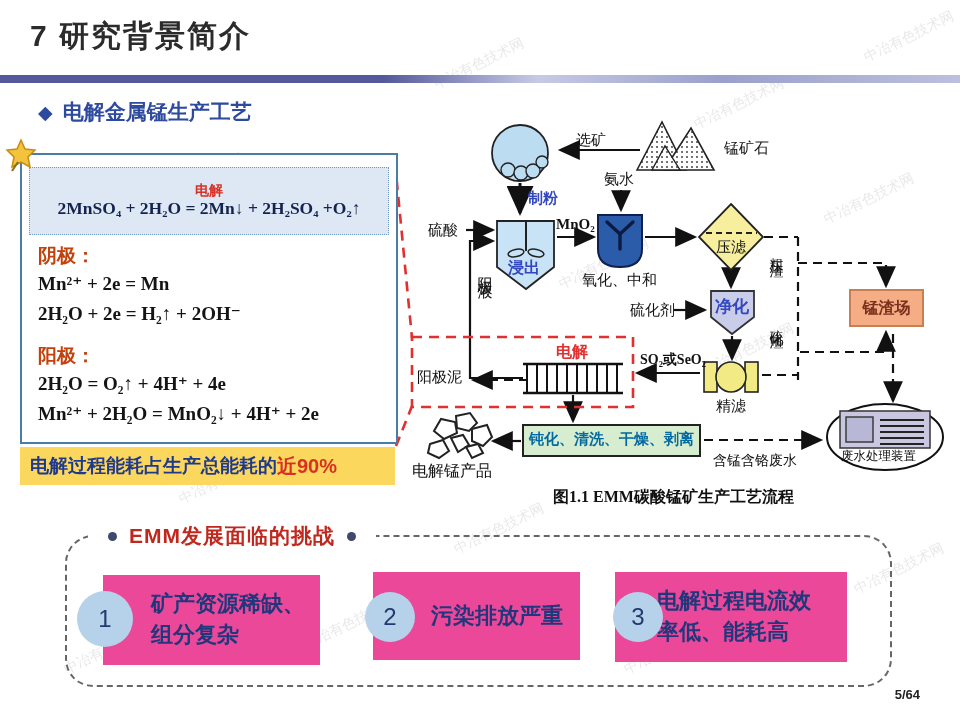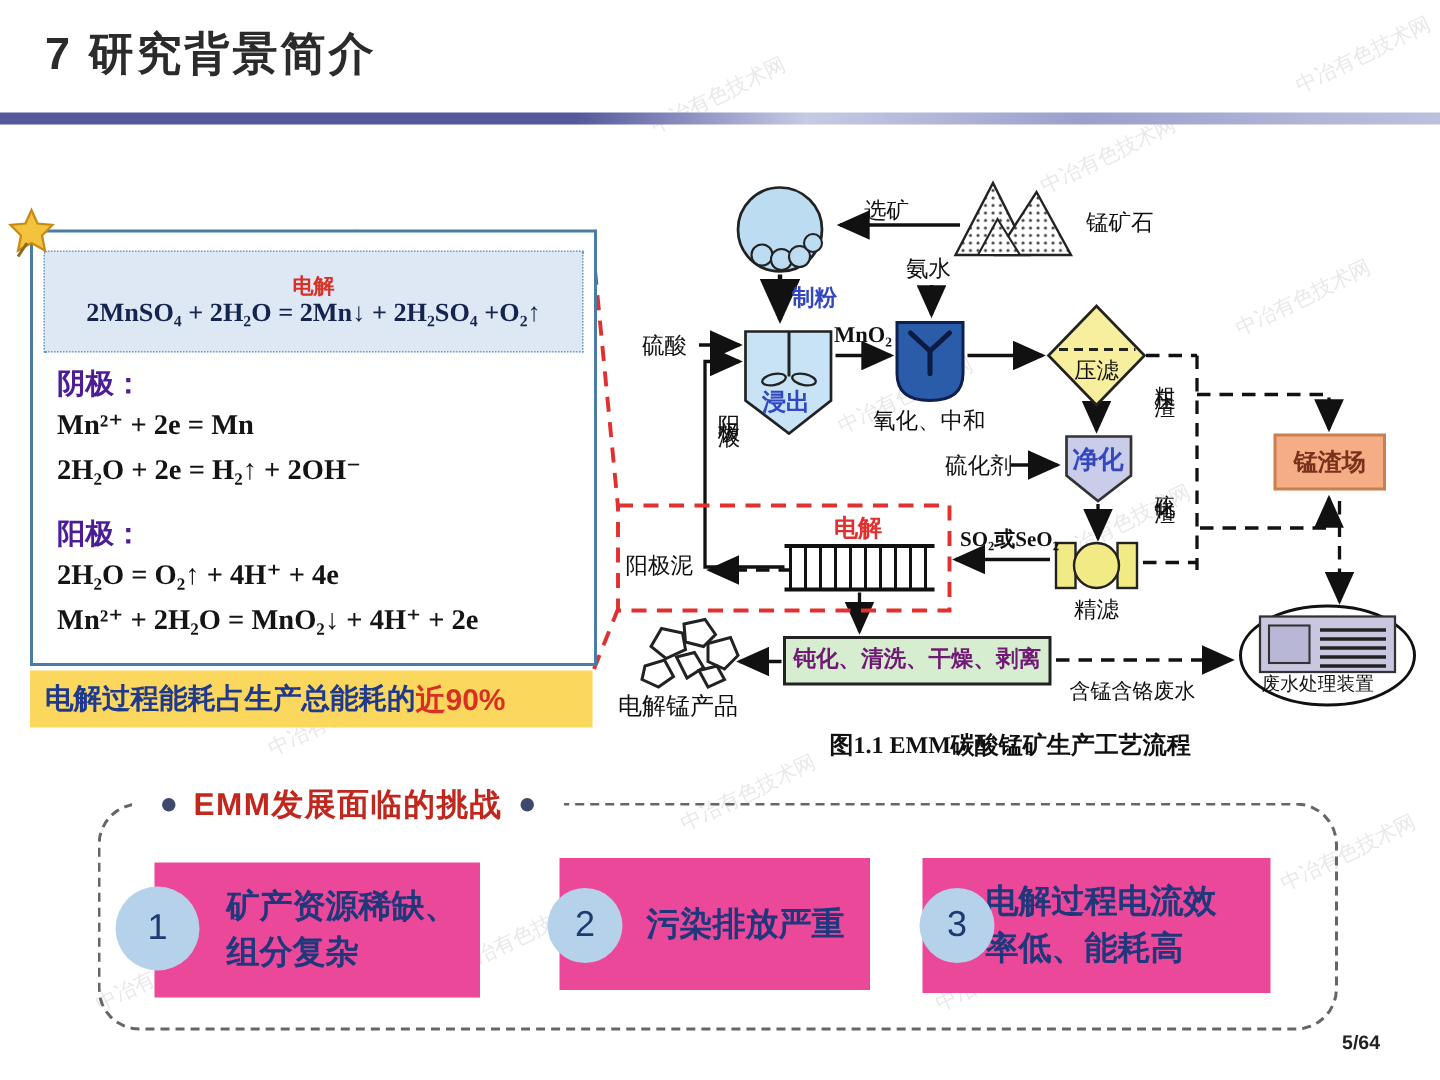--- a/index.html
+++ b/index.html
@@ -17,21 +17,21 @@
       color:#2e4a9e;z-index:3;}
   .section-head .diamond{margin-right:10px;font-size:19px;}
   
   .eq-box{position:absolute;left:20px;top:153px;width:374px;height:287px;background:#fff;
       border:2.5px solid #4b7ca3;z-index:3;}
   .eq-strip{position:absolute;left:7px;top:12px;right:7px;height:66px;background:#dde8f4;
       border:1.5px dotted #6f9cc6;display:flex;flex-direction:column;align-items:center;justify-content:center;}
   .eq-strip .rx-label{font-size:14px;font-weight:bold;color:#d93025;line-height:1.1;}
   .eq-strip .rx{font-family:"Liberation Serif","DejaVu Serif",serif;font-size:17.5px;
       font-weight:bold;color:#15234f;}
-  .elec-label{position:absolute;left:16px;font-size:19px;font-weight:bold;color:#4c1d95;}
+  .elec-label{position:absolute;left:16px;font-size:19px;font-weight:bold;color:#c2410c;}
   .eq-line{position:absolute;left:16px;font-family:"Liberation Serif","DejaVu Serif",serif;
       font-size:19px;font-weight:bold;color:#141414;}
   .energy-note{position:absolute;left:20px;top:447px;width:375px;height:38px;background:#fcd75e;
       display:flex;align-items:center;padding-left:10px;box-sizing:border-box;z-index:3;}
   .energy-note .pre{font-size:19px;font-weight:bold;color:#1f3a8c;}
   .energy-note .hl{font-size:20px;font-weight:bold;color:#d93025;}
   .pin{position:absolute;left:4px;top:138px;z-index:4;}
   
   .dlabel{position:absolute;font-size:15px;color:#111;z-index:4;white-space:nowrap;}
   .dlabel.blue{color:#3347c0;font-weight:bold;}
@@ -70,20 +70,23 @@
   <span class="wm" style="left:175px;top:470px">中冶有色技术网</span>
   <span class="wm" style="left:450px;top:520px">中冶有色技术网</span>
   <span class="wm" style="left:700px;top:340px">中冶有色技术网</span>
   <span class="wm" style="left:300px;top:615px">中冶有色技术网</span>
   <span class="wm" style="left:620px;top:640px">中冶有色技术网</span>
   <span class="wm" style="left:850px;top:560px">中冶有色技术网</span>
   <span class="wm" style="left:60px;top:640px">中冶有色技术网</span>
 
   <div class="slide-title">7 研究背景简介</div>
   <div class="title-bar"></div>
+  <div class="section-head">
+    <span class="diamond">◆</span><span>电解金属锰生产工艺</span>
+  </div>
 
   <svg class="pin" width="34" height="34" viewBox="0 0 34 34">
     <polygon points="17,2 21,11 31,12 24,19 26,29 17,24 8,29 10,19 3,12 13,11" fill="#f3c33d" stroke="#c98a12" stroke-width="1.5"></polygon>
     <line x1="14" y1="24" x2="8" y2="33" stroke="#8a6a20" stroke-width="2"></line>
   </svg>
 
   <div class="eq-box">
     <div class="eq-strip">
       <div class="rx-label">电解</div>
       <div class="rx">2MnSO₄ + 2H₂O = 2Mn↓ + 2H₂SO₄ +O₂↑</div>
@@ -237,21 +240,21 @@
   <div class="dlabel vert" style="left:768px;top:247px">粗压渣</div>
   <div class="dlabel vert" style="left:475px;top:265px;font-size:15px">阳极液</div>
   <div class="dlabel" style="left:630px;top:301px">硫化剂</div>
   <div class="dlabel blue" style="left:715px;top:295px;font-size:17px">净化</div>
   <div class="dlabel vert" style="left:768px;top:318px">硫化渣</div>
   <div class="dlabel center" style="left:850px;top:298px;width:73px;font-weight:bold;font-size:16px;color:#79301c">锰渣场</div>
   <div class="dlabel red" style="left:556px;top:342px;font-size:16px">电解</div>
   <div class="dlabel serif" style="left:640px;top:351px;font-size:14px">SO₂或SeO₂</div>
   <div class="dlabel" style="left:417px;top:368px">阳极泥</div>
   <div class="dlabel" style="left:716px;top:397px">精滤</div>
-  <div class="dlabel center" style="left:525px;top:430px;width:173px;font-weight:bold;font-size:15px;color:#701a75">钝化、清洗、干燥、剥离</div>
+  <div class="dlabel center" style="left:525px;top:430px;width:173px;font-weight:bold;font-size:15px;color:#0369a1">钝化、清洗、干燥、剥离</div>
   <div class="dlabel" style="left:412px;top:461px;font-size:16px">电解锰产品</div>
   <div class="dlabel" style="left:713px;top:452px;font-size:14px">含锰含铬废水</div>
   <div class="dlabel" style="left:841px;top:448px;font-size:12.5px">废水处理装置</div>
   <div class="caption">图1.1 EMM碳酸锰矿生产工艺流程</div>
 
   <div class="chal-box"></div>
   <div class="chal-title">
     <span class="dot"></span>
     <span class="txt">EMM发展面临的挑战</span>
     <span class="dot"></span>

